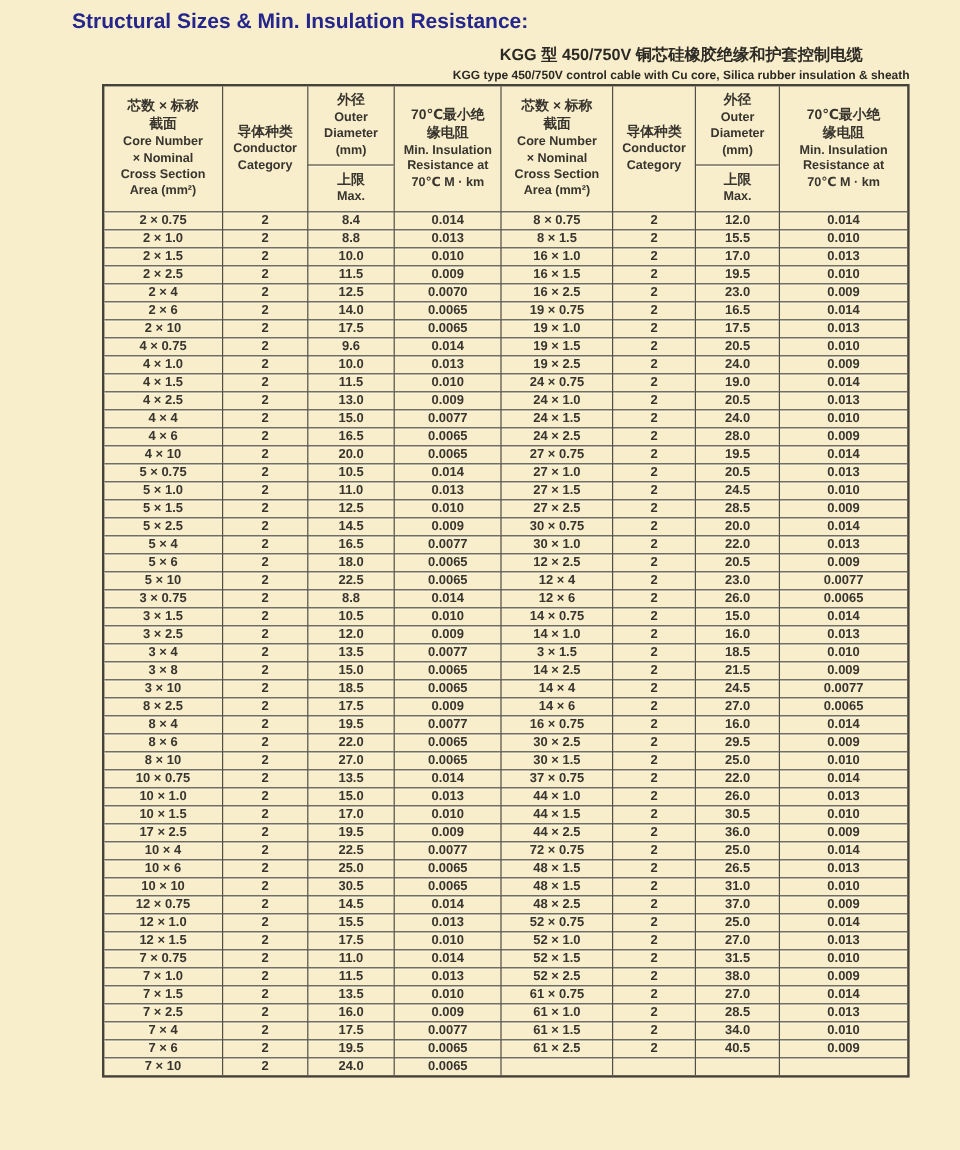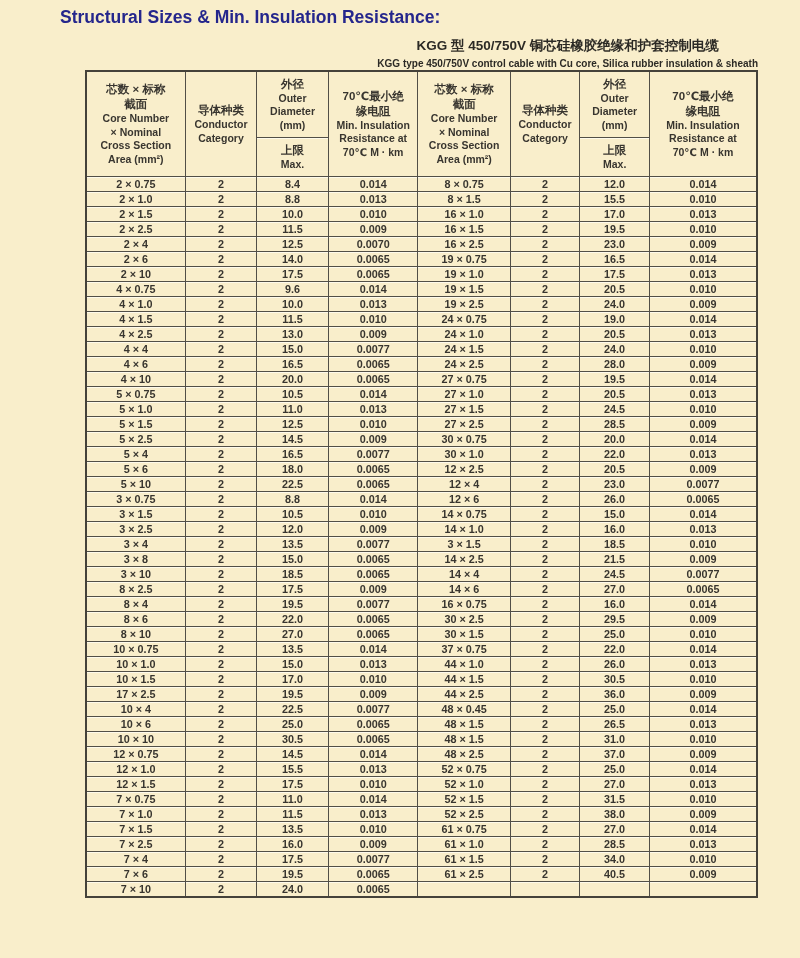--- a/index.html
+++ b/index.html
@@ -494,21 +494,21 @@
           <td>44 × 2.5</td>
           <td>2</td>
           <td>36.0</td>
           <td>0.009</td>
         </tr>
         <tr>
           <td>10 × 4</td>
           <td>2</td>
           <td>22.5</td>
           <td>0.0077</td>
-          <td>48 × 0.45</td>
+          <td>72 × 0.75</td>
           <td>2</td>
           <td>25.0</td>
           <td>0.014</td>
         </tr>
         <tr>
           <td>10 × 6</td>
           <td>2</td>
           <td>25.0</td>
           <td>0.0065</td>
           <td>48 × 1.5</td>

